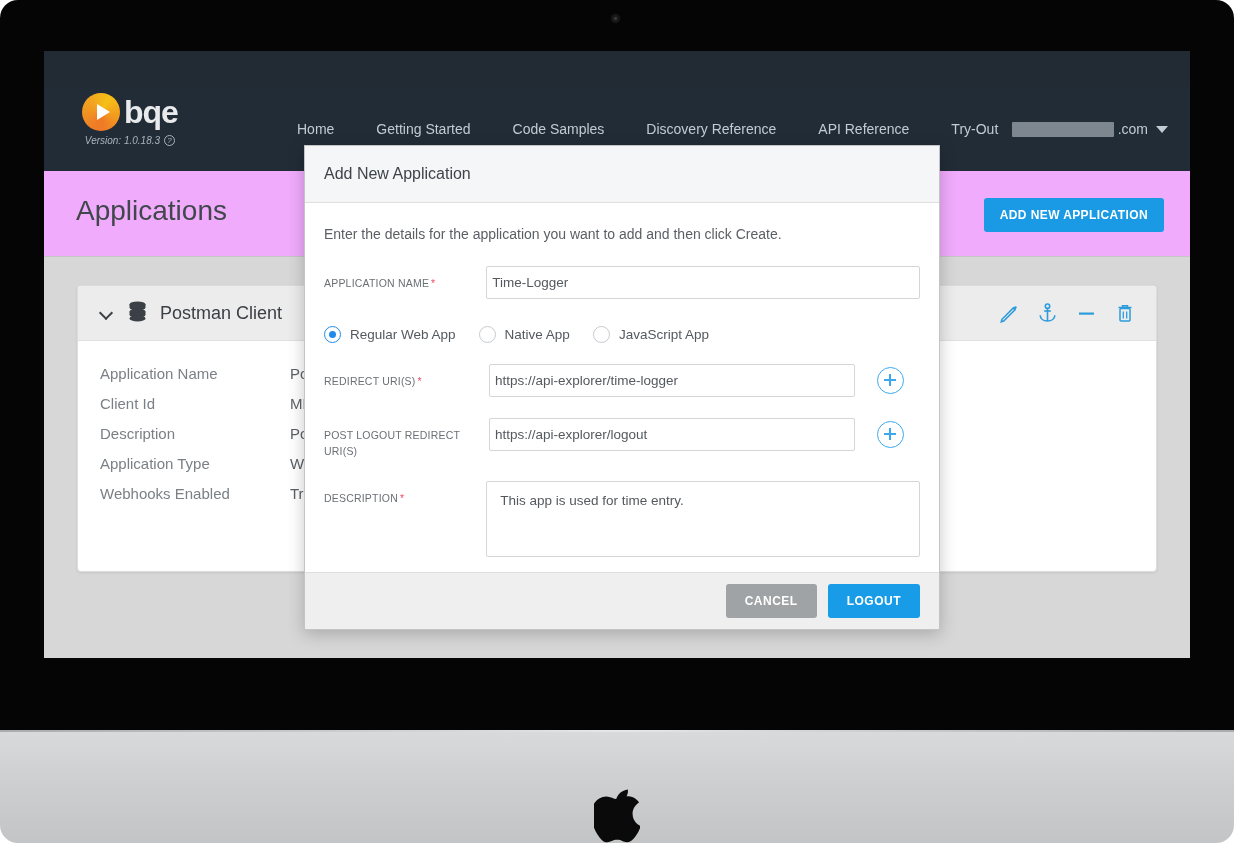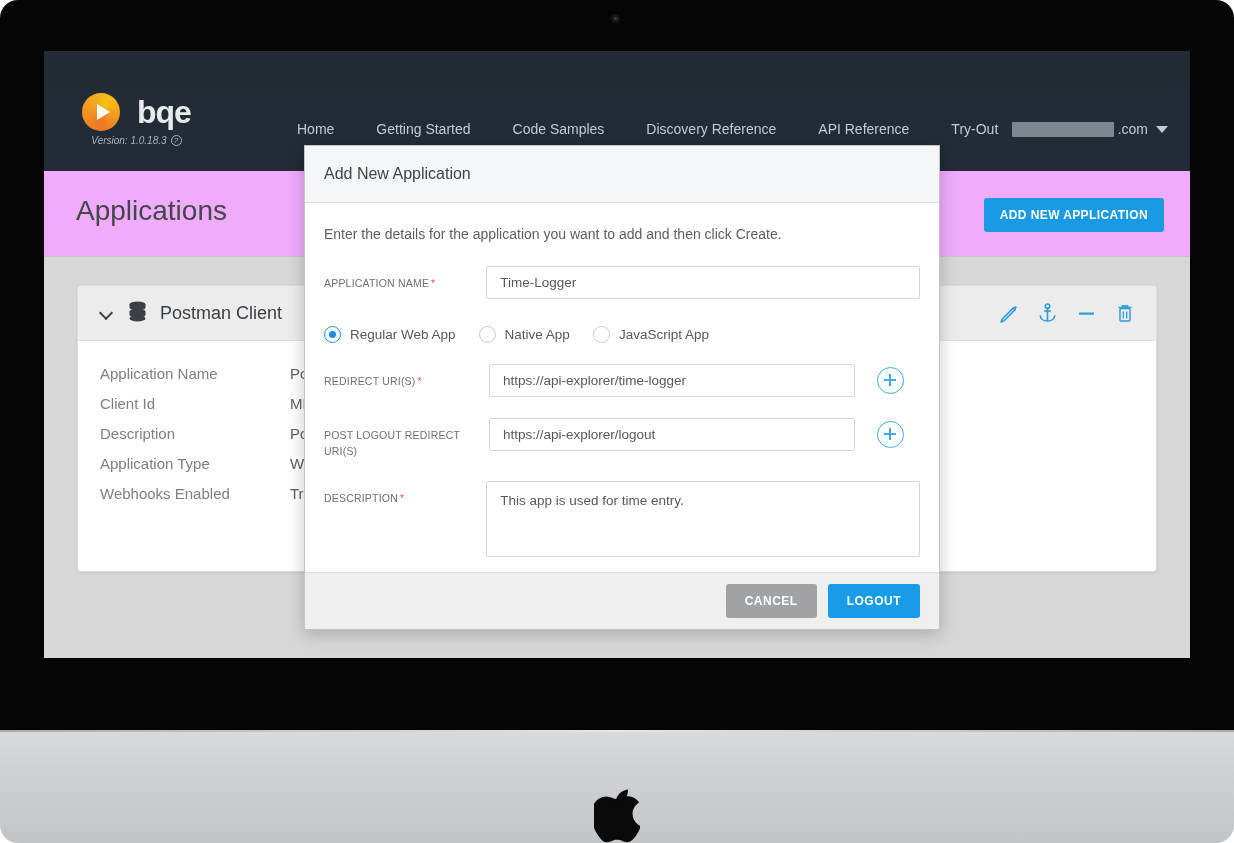--- a/index.html
+++ b/index.html
@@ -68,21 +68,21 @@
   .navbar {
     position: absolute; left: 0; top: 36px;
     width: 100%; height: 84px;
     background: #222c37;
     display: flex; align-items: center;
   }
   .brand {
     position: absolute; left: 38px; top: 6px;
     display: flex; flex-direction: column; align-items: center;
   }
-  .brand-row { display: flex; align-items: center; gap: 17px; }
+  .brand-row { display: flex; align-items: center; gap: 4px; }
   .logo-mark {
     width: 38px; height: 38px; border-radius: 50%;
     background: conic-gradient(from 200deg, #ef7b26 0deg, #f2a51f 120deg, #f6c016 190deg, #ef7b26 330deg);
     display: flex; align-items: center; justify-content: center;
     position: relative;
   }
   .logo-mark::after {
     content: ""; display: block;
     width: 0; height: 0; margin-left: 4px;
     border-left: 13px solid #ffffff;
@@ -203,21 +203,21 @@
 
   .frow { display: flex; align-items: flex-start; margin-bottom: 21px; }
   .flabel {
     width: 165px; padding-top: 9px;
     font-size: 10.5px; color: #6b7076; letter-spacing: .2px;
     text-transform: uppercase; line-height: 1.55;
   }
   .req { color: #ef4e6b; margin-left: 2px; }
   .finput {
     height: 33px; border: 1px solid #d3d6d9; border-radius: 2px;
-    padding: 0 13px; font-size: 13.5px; color: #54595f;
+    padding: 0 5px; font-size: 13.5px; color: #54595f;
     font-family: "Liberation Sans", sans-serif;
     background: #fff; outline: none;
   }
   .finput::placeholder { color: #a8acb0; }
   .w-full { width: 441px; }
   .w-short { width: 366px; }
   .ftext {
     width: 441px; height: 76px; resize: none;
     border: 1px solid #d3d6d9; border-radius: 2px;
     padding: 9px 13px; font-size: 13.5px; color: #54595f;

